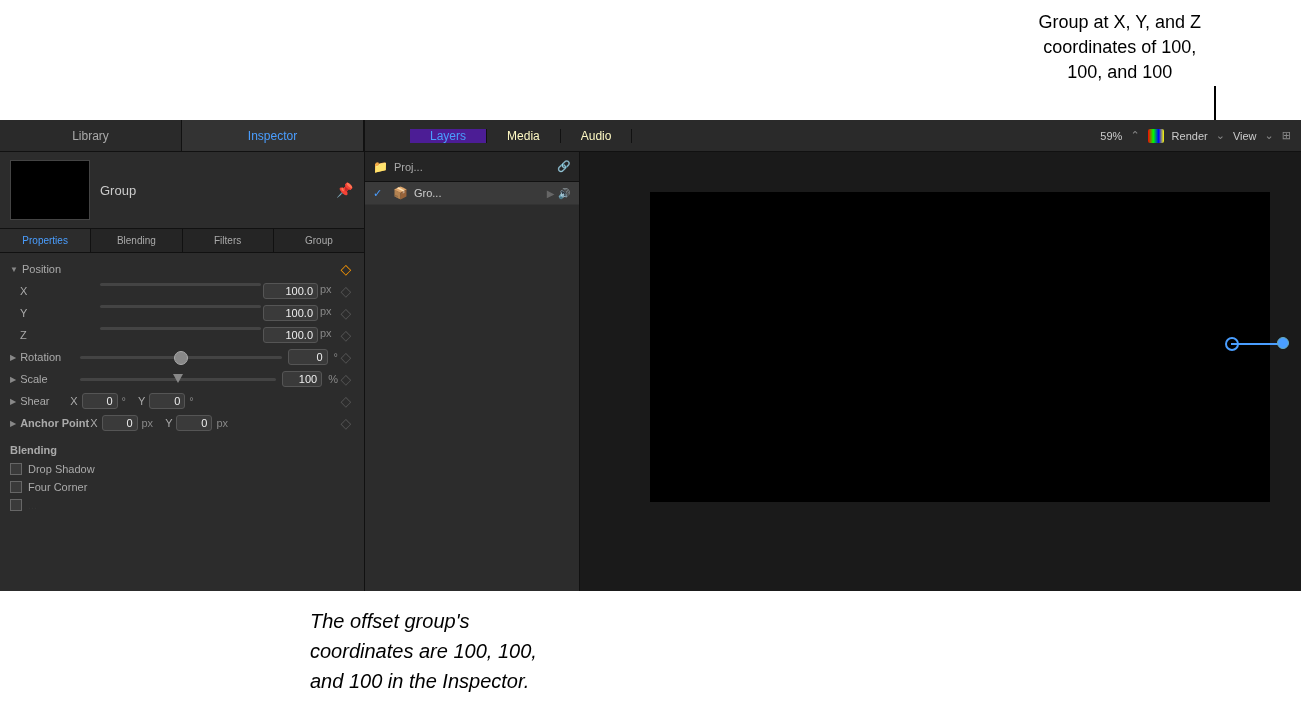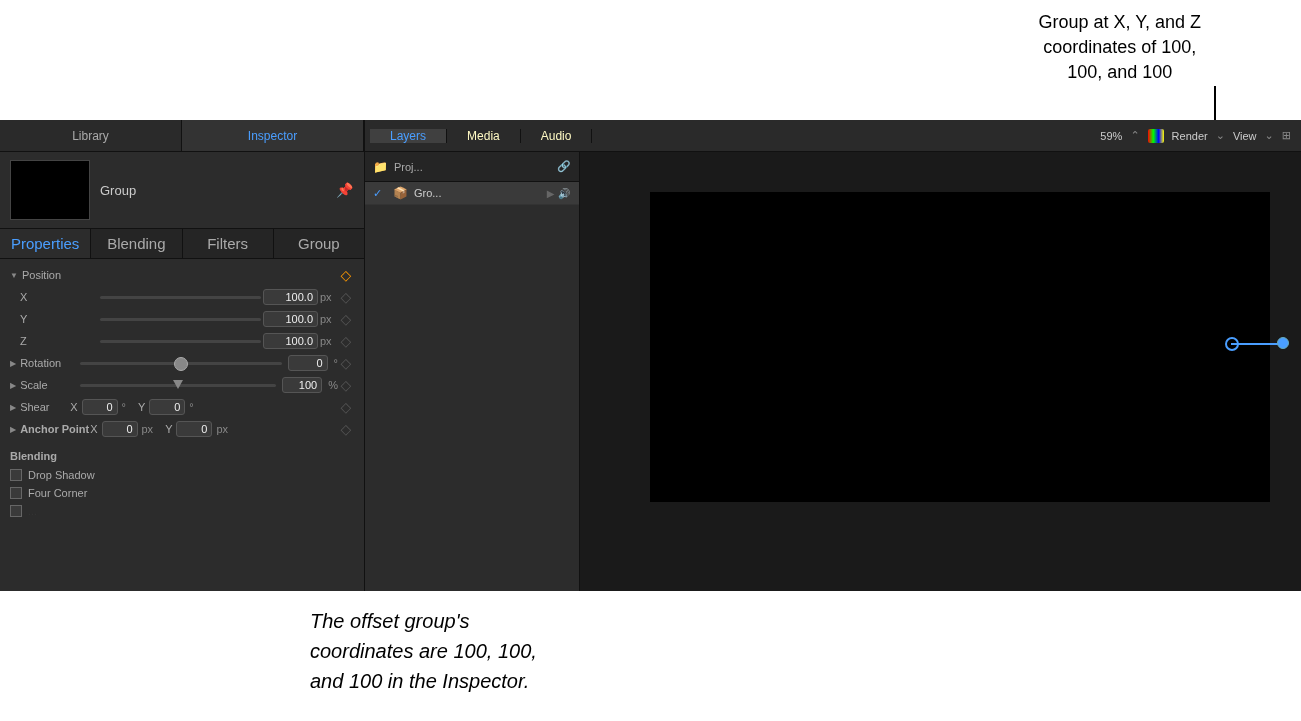--- a/index.html
+++ b/index.html
@@ -42,33 +42,34 @@
       bottom: 0;
     }
 
     
     .top-bar {
       display: flex;
       align-items: center;
       background: #2a2a2a;
       height: 32px;
       border-bottom: 1px solid #111;
+      gap: 40px;
     }
     .tab {
       padding: 0 20px;
       display: flex;
       align-items: center;
       color: #fef9c3;
       font-size: 12px;
       border-right: 1px solid #111;
       cursor: pointer;
     }
     .tab.active {
       color: #4a9eff;
-      background: #404040;
+      background: #4c1d95;
     }
 
     
     .left-tabs {
       display: flex;
       height: 100%;
       width: 365px;
       border-right: 1px solid #111;
     }
     .left-tab {
@@ -153,21 +154,21 @@
     .prop-tabs {
       display: flex;
       border-bottom: 1px solid #111;
       background: #252525;
     }
     .prop-tab {
       flex: 1;
       text-align: center;
       padding: 6px 0;
       color: #aaa;
-      font-size: 15px;
+      font-size: 10px;
       cursor: pointer;
       border-right: 1px solid #111;
     }
     .prop-tab.active {
       color: #4a9eff;
       background: #2c2c2c;
     }
     .prop-tab:last-child { border-right: none; }
 
     
@@ -193,21 +194,21 @@
 
     .prop-label {
       color: #aaa;
       font-size: 11px;
       width: 80px;
       flex-shrink: 0;
     }
 
     .prop-value-group {
       display: flex;
-      align-items: center;
+      align-items: flex-start;
       flex: 1;
       gap: 2px;
     }
 
     .value-field {
       background: #3a3a3a;
       border: 1px solid #555;
       color: #eee;
       font-size: 11px;
       padding: 1px 4px;

